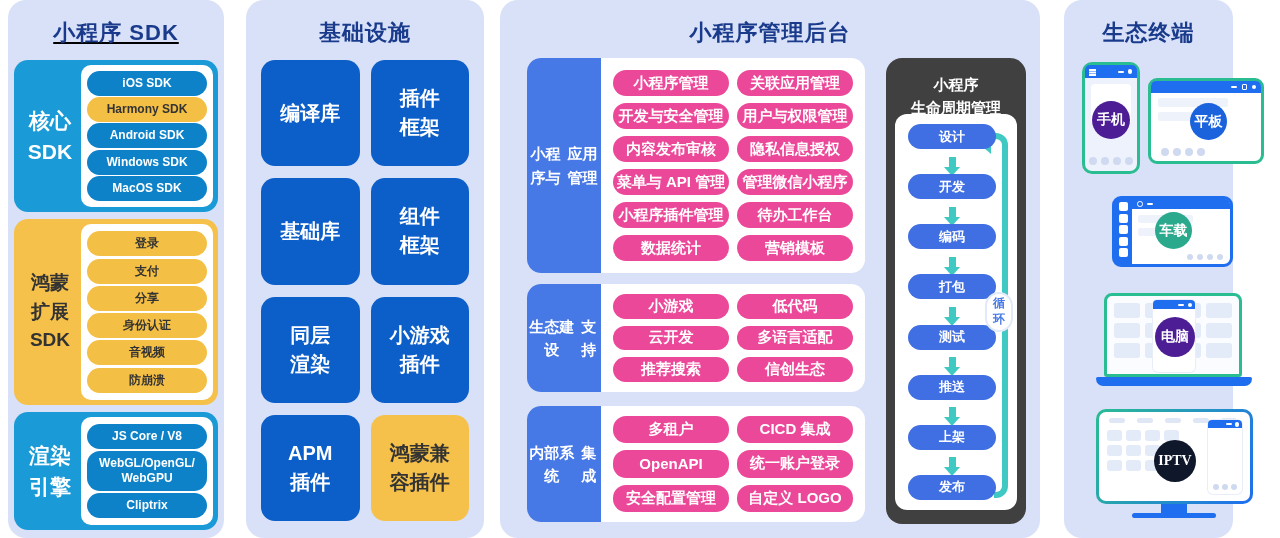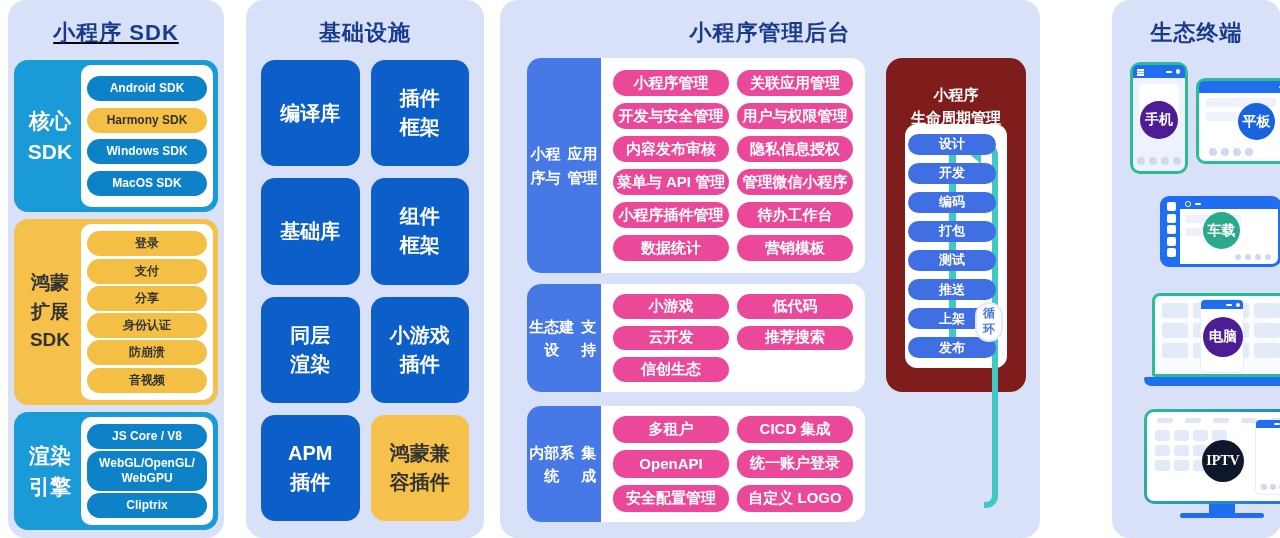--- a/index.html
+++ b/index.html
@@ -6,21 +6,21 @@
   body {
     width:1280px; height:538px; position:relative; overflow:hidden;
     background:#ffffff;
     font-family:"Liberation Sans","DejaVu Sans",sans-serif;
     font-weight:bold;
   }
   .panel { position:absolute; top:0; height:538px; background:#d8e1f8; border-radius:18px; }
   #panel-sdk   { left:8px;    width:216px;text-decoration:underline; }
   #panel-infra { left:246px;  width:238px; }
   #panel-admin { left:500px;  width:540px; }
-  #panel-term  { left:1064px; width:169px;margin-left:48px; }
+  #panel-term  { left:1064px; width:169px; }
   .panel-title { text-align:center; font-size:22px; color:#1a3b8c; padding-top:18px; letter-spacing:1px; }
 
   
   .sdk-sec { position:absolute; left:6px; right:6px; border-radius:14px; padding:5px; display:flex; }
   #sec-core    { top:60px;  height:152px; background:#1a9ad6; }
   #sec-harmony { top:219px; height:186px; background:#f5c14a; }
   #sec-render  { top:412px; height:118px; background:#1a9ad6; }
   .sdk-label { width:62px; display:flex; flex-direction:column; align-items:center; justify-content:center;
                font-size:21px; color:#fff; line-height:1.5; }
   #sec-harmony .sdk-label { color:#333; font-size:19px; }
@@ -47,22 +47,22 @@
   .group-label { width:74px; flex-shrink:0; background:#4678e6; border-radius:14px 0 0 14px; color:#fff;
                  font-size:15px; line-height:1.55; display:flex; flex-direction:row;
                  align-items:center; justify-content:center; text-align:center; }
   .group-body { flex:1; display:grid; grid-template-columns:1fr 1fr; grid-auto-rows:1fr;
                 gap:7px 8px; padding:12px; }
   #g2 .group-body, #g3 .group-body { padding:10px 12px; }
   .gpill { background:#ec4899; border-radius:13px; color:#fff; font-size:15px;
            display:flex; align-items:center; justify-content:center; white-space:nowrap; }
 
   
-  #lifecycle { position:absolute; left:386px; top:58px; width:140px; height:334px;
-               background:#7f1d1d; border-radius:16px; padding:19px; }
+  #lifecycle { position:absolute; left:386px; top:58px; width:140px; height:466px;
+               background:#404040; border-radius:16px; padding:9px; }
   .lc-title { height:47px; padding-top:7px; color:#fff; font-size:15px; line-height:1.5; text-align:center; }
   .lc-inner { position:relative; background:#fff; border-radius:12px; height:calc(100% - 52px);
               padding:10px 0; display:flex; flex-direction:column; align-items:center;
               justify-content:space-between; }
   .step { width:88px; height:25px; background:#3f6fe3; border-radius:13px; color:#fff; font-size:13px;
           display:flex; align-items:center; justify-content:center; transform:translateX(-4px); z-index:2; }
   .darrow { width:7px; height:10px; background:#40c9c3; position:relative; transform:translateX(-4px); }
   .darrow::after { content:''; position:absolute; top:10px; left:-5px;
                    border:8px solid transparent; border-bottom:none; border-top:9px solid #40c9c3; }
   .loop { position:absolute; right:9px; top:19px; width:14px; height:365px;
@@ -140,40 +140,41 @@
 
 <div class="panel" id="panel-sdk">
   <div class="panel-title">小程序 SDK</div>
 
   <div class="sdk-sec" id="sec-core">
     <div class="sdk-label">
       <span>核心</span>
       <span>SDK</span>
     </div>
     <div class="sdk-body">
+      <div class="pill blue">iOS SDK</div>
+      <div class="pill yellow">Harmony SDK</div>
       <div class="pill blue">Android SDK</div>
-      <div class="pill yellow">Harmony SDK</div>
       <div class="pill blue">Windows SDK</div>
       <div class="pill blue">MacOS SDK</div>
     </div>
   </div>
 
   <div class="sdk-sec" id="sec-harmony">
     <div class="sdk-label">
       <span>鸿蒙</span>
       <span>扩展</span>
       <span>SDK</span>
     </div>
     <div class="sdk-body">
       <div class="pill yellow">登录</div>
       <div class="pill yellow">支付</div>
       <div class="pill yellow">分享</div>
       <div class="pill yellow">身份认证</div>
+      <div class="pill yellow">音视频</div>
       <div class="pill yellow">防崩溃</div>
-      <div class="pill yellow">音视频</div>
     </div>
   </div>
 
   <div class="sdk-sec" id="sec-render">
     <div class="sdk-label">
       <span>渲染</span>
       <span>引擎</span>
     </div>
     <div class="sdk-body">
       <div class="pill blue">JS Core / V8</div>
@@ -250,20 +251,21 @@
 
   <div class="group" id="g2">
     <div class="group-label">
       <span>生态建设</span>
       <span>支持</span>
     </div>
     <div class="group-body">
       <div class="gpill">小游戏</div>
       <div class="gpill">低代码</div>
       <div class="gpill">云开发</div>
+      <div class="gpill">多语言适配</div>
       <div class="gpill">推荐搜索</div>
       <div class="gpill">信创生态</div>
     </div>
   </div>
 
   <div class="group" id="g3">
     <div class="group-label">
       <span>内部系统</span>
       <span>集成</span>
     </div>

